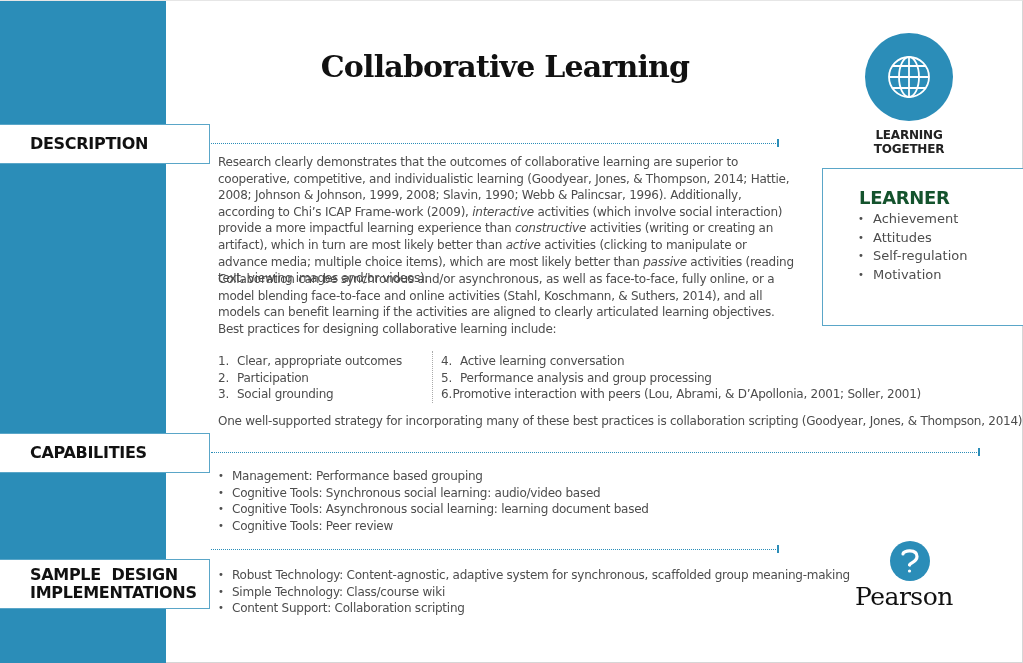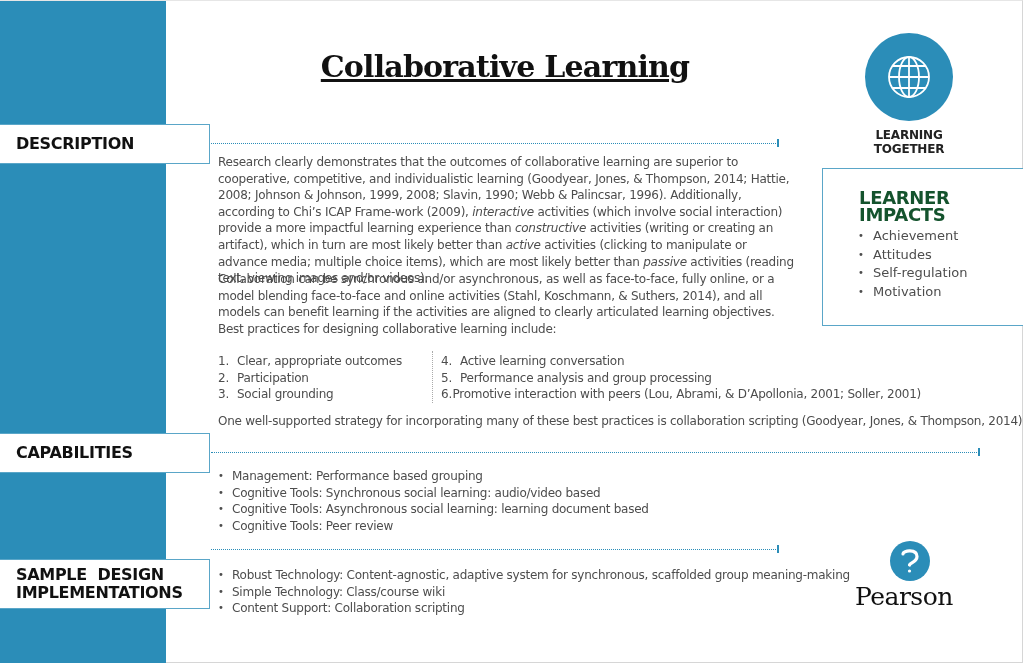--- a/index.html
+++ b/index.html
@@ -6,26 +6,26 @@
   html, body { width: 1023px; height: 663px; overflow: hidden; background: #ffffff; }
   body { position: relative; font-family: "DejaVu Sans", sans-serif; color: #4a4a4a; }
 
   .page { position: absolute; left: 0; top: 0; width: 1023px; height: 663px; background: #fff;
           border-right: 1px solid #d6d6d6; border-bottom: 1px solid #d6d6d6; border-top: 1px solid #e6e6e6; }
 
   .blue-bar { position: absolute; left: 0; top: 0; width: 166px; height: 663px; background: #2b8db8; }
 
   .title { position: absolute; left: 300px; top: 48px; width: 410px; text-align: center;
            font-family: "DejaVu Serif", serif; font-weight: bold; font-size: 30px; color: #111;
-           letter-spacing: -0.8px; text-decoration: underline; }
+           letter-spacing: -0.8px; }
 
   .section-tab { position: absolute; left: 0; width: 210px; background: #fff;
                  border: 1px solid #5aa6c8; border-left: none; color: #111;
                  font-family: "DejaVu Sans", sans-serif; font-weight: bold; font-size: 16px;
-                 padding-left: 16px; display: flex; flex-direction: column; justify-content: center;
+                 padding-left: 30px; display: flex; flex-direction: column; justify-content: center;
                  letter-spacing: -0.3px; line-height: 18px; }
   .tab-description { top: 123px; height: 40px; }
   .tab-capabilities { top: 432px; height: 40px; }
   .tab-sample { top: 525px; height: 50px; margin-top: 33px; }
 
   .dotted-rule { position: absolute; height: 0; border-top: 1.5px dotted #2b8db8; }
   .dotted-rule::after { content: ""; position: absolute; right: -1px; top: -5px; width: 2px; height: 8px; background: #2b8db8; }
   .rule-description { left: 211px; top: 142px; width: 567px; }
   .rule-capabilities { left: 211px; top: 451px; width: 768px; }
   .rule-sample { left: 211px; top: 548px; width: 567px; }
@@ -86,21 +86,20 @@
     </svg>
   </div>
   <div class="learning-together">
     <div>LEARNING</div>
     <div>TOGETHER</div>
   </div>
 
   <div class="impacts-box">
     <div class="impacts-title">
       <div>LEARNER</div>
-      <div>IMPACTS</div>
     </div>
     <ul class="impacts-list">
       <li>
           <span class="b">•</span>
           <span>Achievement</span>
         </li>
       <li>
           <span class="b">•</span>
           <span>Attitudes</span>
         </li>

